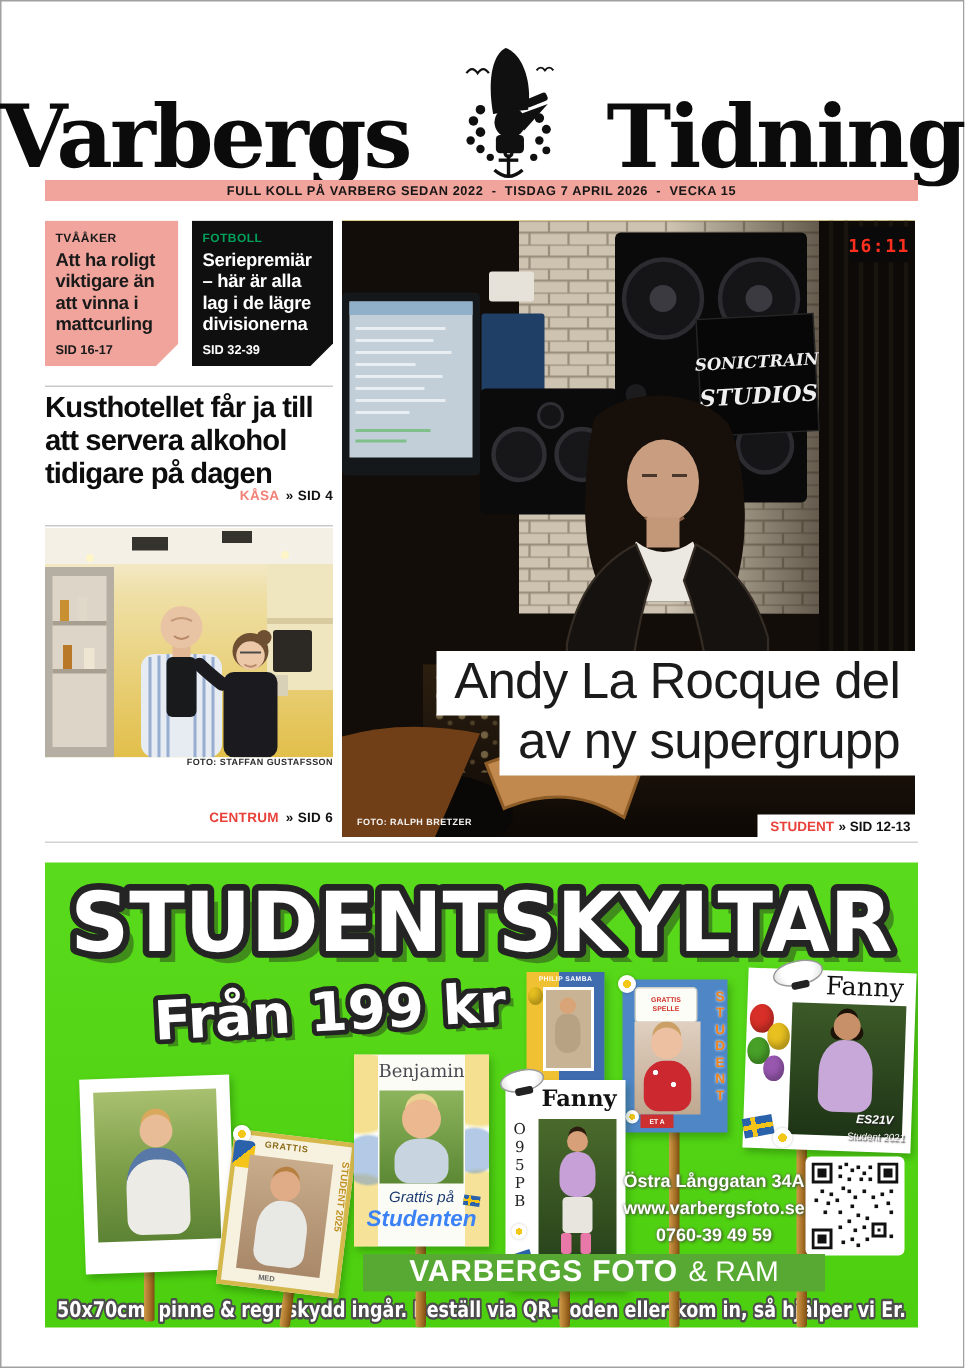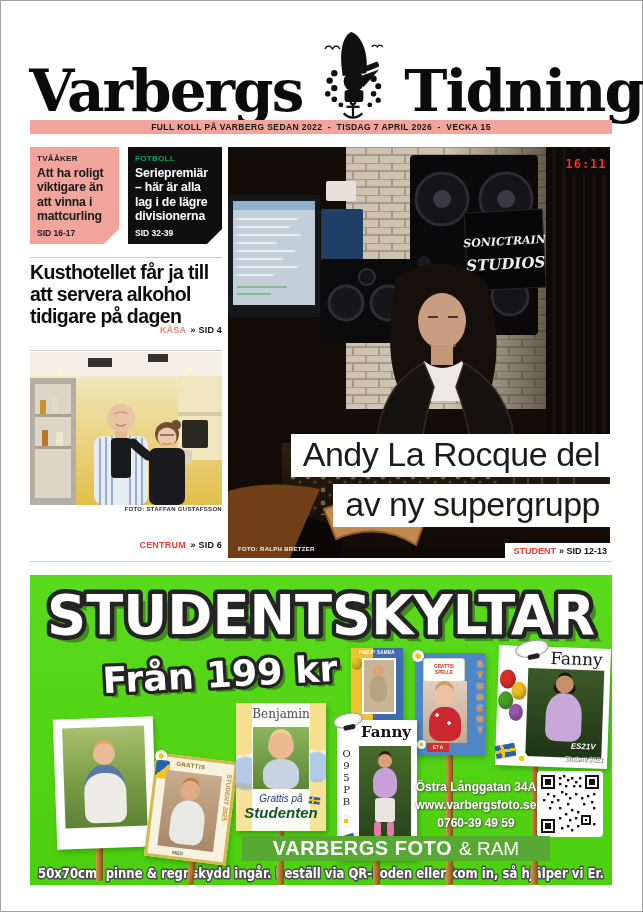--- a/index.html
+++ b/index.html
@@ -1,20 +1,20 @@
 <!DOCTYPE html>
 <html lang="sv"><head>
 <meta charset="utf-8">
 <style>
   html,body{margin:0;padding:0;background:#ffffff;}
   #page{position:relative;width:643px;height:912px;background:#fff;outline:1px solid #a0a0a0;outline-offset:-1px;
         font-family:"Liberation Sans",sans-serif;overflow:hidden;}
 
   
-  .masthead{position:absolute;top:40px;left:0;right:0;height:78px;display:flex;align-items:flex-end;justify-content:flex-end;gap:6px;}
+  .masthead{position:absolute;top:40px;left:0;right:0;height:78px;display:flex;align-items:flex-end;justify-content:space-between;gap:6px;}
   .mast-word{font-family:"DejaVu Serif",serif;font-weight:bold;font-size:58px;line-height:.92;letter-spacing:-2px;color:#0b0b0b;}
   .emblem{width:86px;height:98px;margin:0 2px -6px;flex:none;}
 
   .dateline{position:absolute;left:30px;right:31px;top:120px;height:14px;background:#f0a49c;
             display:flex;align-items:center;justify-content:center;font-size:8.5px;font-weight:bold;
             letter-spacing:.4px;color:#161616;white-space:pre;}
 
   
   .teaser{position:absolute;top:147px;height:97px;box-sizing:border-box;padding:7px 7px;
           clip-path:polygon(0 0,100% 0,100% calc(100% - 15px),calc(100% - 15px) 100%,0 100%);}
@@ -40,21 +40,21 @@
   .sectline .pg{color:#111;margin-left:2px;}
   .credit-cafe{position:absolute;left:30px;top:506px;width:192px;text-align:right;font-size:6px;font-weight:bold;
                color:#2c2c2c;letter-spacing:.3px;}
   .photo-cafe{position:absolute;left:30px;top:352px;width:192px;height:153px;margin:0;overflow:hidden;}
 
   
   .photo-studio{position:absolute;left:228px;top:147px;width:382px;height:411px;margin:0;overflow:hidden;background:#fde047;}
   .head-ov{position:absolute;right:31px;background:#fff;color:#1b1b1b;font-size:34px;font-weight:normal;
            letter-spacing:-.5px;line-height:1;padding:3px 12px 6px;white-space:nowrap;z-index:4;}
   .head-ov.l1{top:434px;}
-  .head-ov.l2{top:484px;}
+  .head-ov.l2{top:474px;}
   .credit-main{position:absolute;left:238px;top:546px;font-size:6px;font-weight:bold;color:#f2f2f2;letter-spacing:.3px;z-index:4;}
   .strip{position:absolute;right:31px;top:543px;height:15px;background:#fff;display:flex;align-items:center;gap:3px;
          padding:0 5px 0 8px;font-size:9px;font-weight:bold;z-index:4;}
   .strip .sec{color:#e8413a;}
   .strip .pg{color:#111;}
 
   
   .ad{position:absolute;left:30px;top:575px;width:582px;height:310px;background:linear-gradient(180deg,#5ada1c,#4ccf0e);overflow:hidden;}
   .ad svg.bubble{position:absolute;left:0;}
   .stick{position:absolute;width:7px;background:linear-gradient(90deg,#d09a4a,#a06a22 65%,#7c4e14);border-radius:2px;z-index:1;}
@@ -348,21 +348,21 @@
 
     <div class="sign" style="left:206px;top:128px;width:90px;height:128px;background:#fcfcf6">
       <div style="position:absolute;left:0;top:0;width:16px;height:128px;background:radial-gradient(circle at 30% 20%,rgba(240,200,60,.55) 0 25%,transparent 28%),radial-gradient(circle at 60% 55%,rgba(90,140,210,.45) 0 22%,transparent 25%),radial-gradient(circle at 30% 85%,rgba(240,200,60,.5) 0 25%,transparent 28%)"></div>
       <div style="position:absolute;right:0;top:0;width:16px;height:128px;background:radial-gradient(circle at 60% 15%,rgba(240,200,60,.55) 0 25%,transparent 28%),radial-gradient(circle at 40% 50%,rgba(90,140,210,.45) 0 22%,transparent 25%),radial-gradient(circle at 60% 82%,rgba(240,200,60,.5) 0 25%,transparent 28%)"></div>
       <div style="position:absolute;top:4px;left:0;right:0;text-align:center;font-family:'DejaVu Serif',serif;font-size:12px;color:#4a4a52">Benjamin</div>
       <div class="ph" style="left:17px;top:24px;width:56px;height:62px;background:linear-gradient(180deg,#8cb45c,#5c8834)">
         <div class="phead" style="left:15px;top:6px;width:26px;height:26px;background:#ecb890;box-shadow:0 -6px 0 -2px #e8d490"></div>
         <div class="pbody" style="left:10px;top:32px;width:36px;height:30px;background:#c8d4e0"></div>
       </div>
       <div style="position:absolute;top:90px;left:0;right:0;text-align:center;font-style:italic;font-size:10px;color:#1c3a72">Grattis på</div>
-      <div style="position:absolute;top:101px;left:0;right:0;text-align:center;font-style:italic;font-weight:bold;font-size:15px;color:#14532d">Studenten</div>
+      <div style="position:absolute;top:101px;left:0;right:0;text-align:center;font-style:italic;font-weight:bold;font-size:15px;color:#3b82f6">Studenten</div>
       <div class="flag" style="right:6px;top:94px;width:11px;height:7px;transform:rotate(8deg)"></div>
     </div>
 
     <div class="sign" style="left:321px;top:73px;width:52px;height:76px;background:linear-gradient(90deg,#f0c233 42%,#3f6cae 42%);z-index:2">
       <div style="position:absolute;top:2px;left:0;right:0;text-align:center;font-size:4.5px;color:#fff;font-weight:bold;letter-spacing:.3px">PHILIP SAMBA</div>
       <div class="balloon" style="left:1px;top:10px;width:10px;height:12px;background:#e8c020"></div>
       <div class="ph" style="left:11px;top:10px;width:30px;height:52px;background:#c8b494;border:2px solid #fff">
         <div class="phead" style="left:9px;top:5px;width:11px;height:11px;background:#d8a478"></div>
         <div class="pbody" style="left:6px;top:16px;width:17px;height:26px;background:#b8a284"></div>
       </div>

